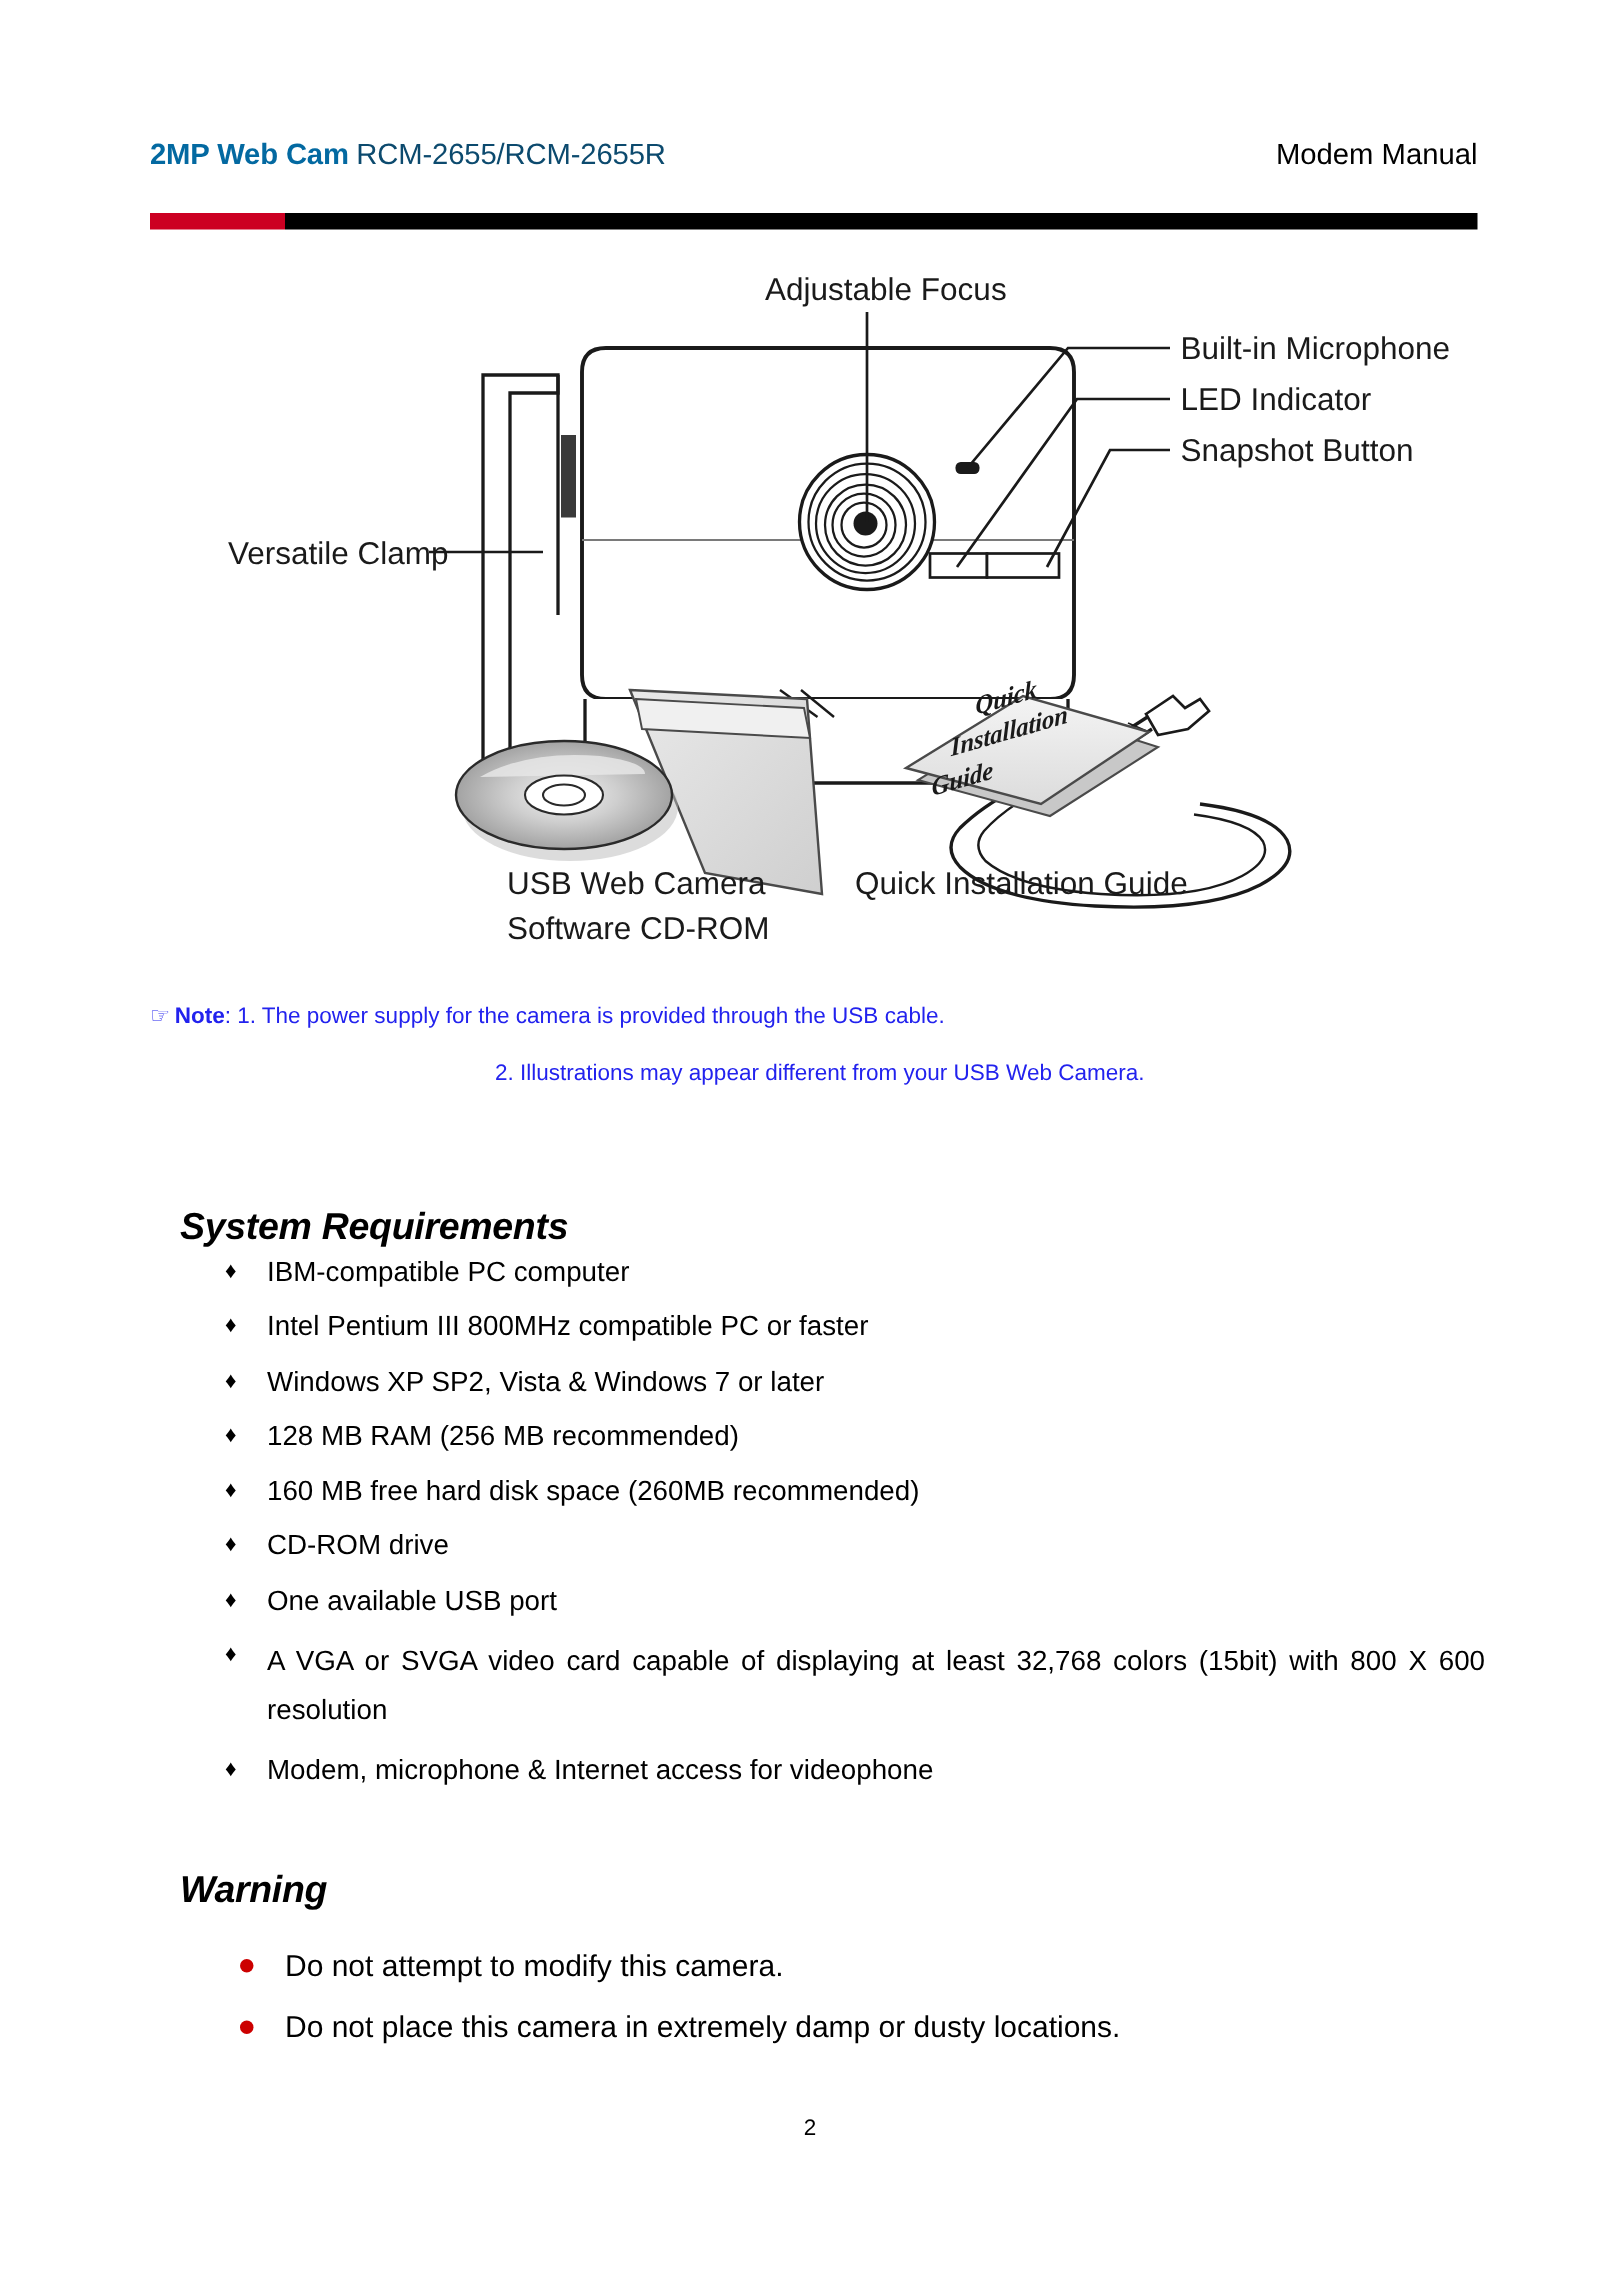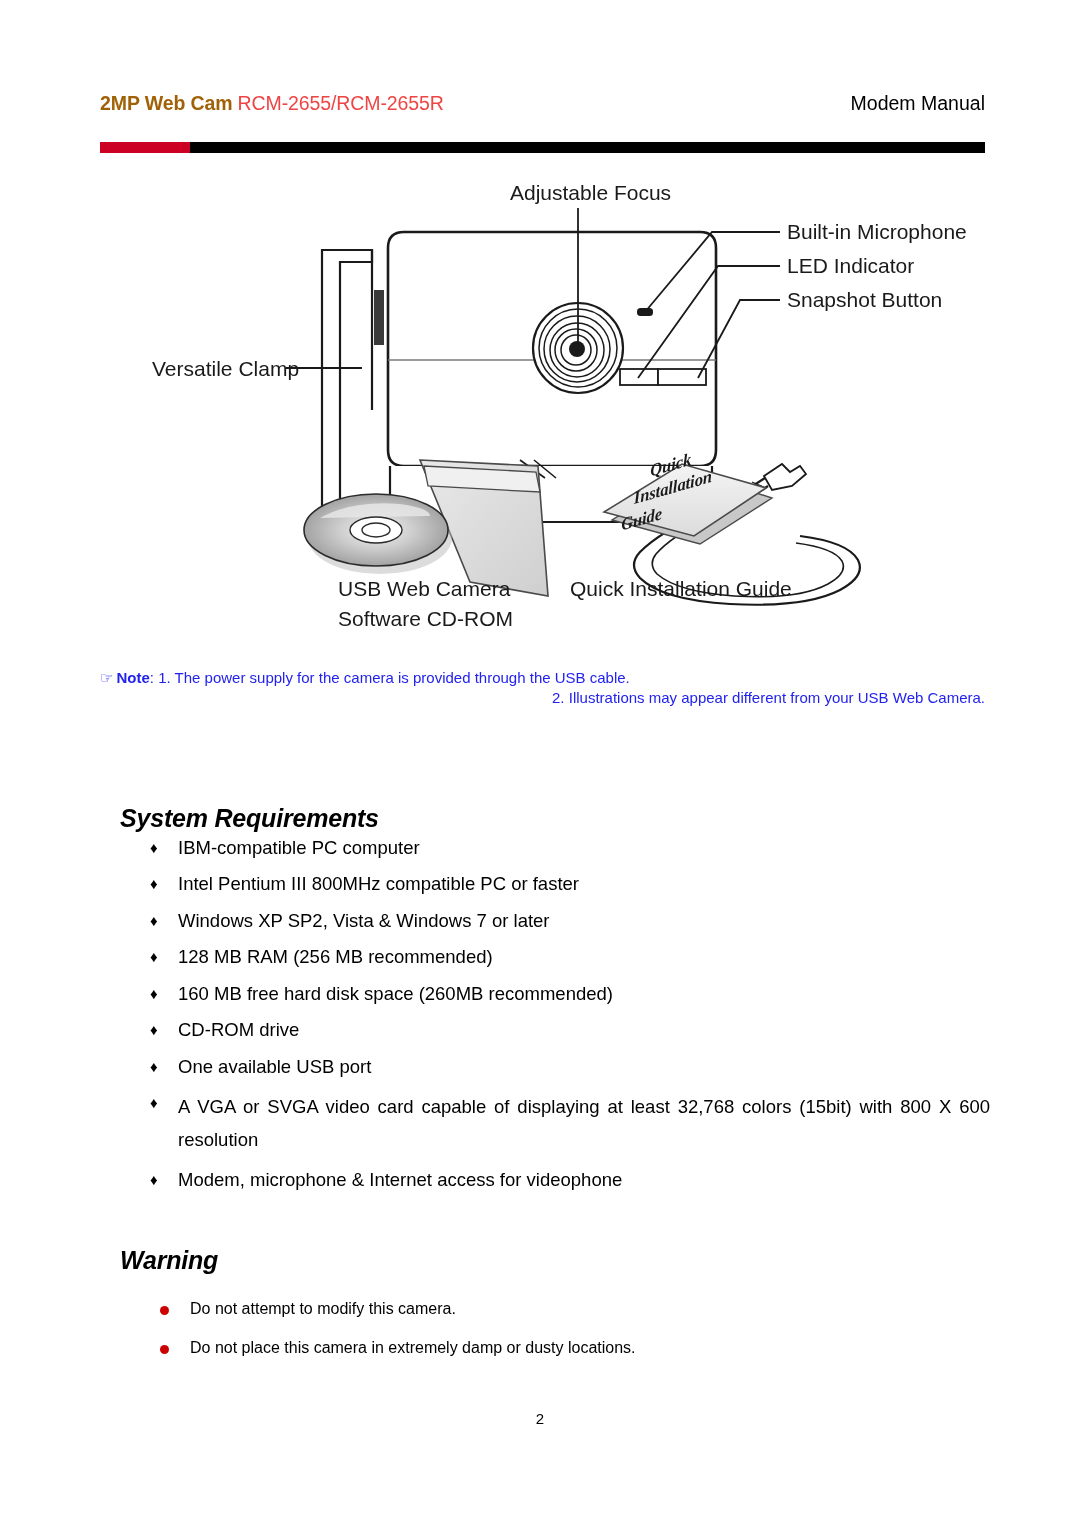--- a/index.html
+++ b/index.html
@@ -26,25 +26,25 @@
     display: flex;
     align-items: baseline;
     justify-content: space-between;
   }
   .header-left {
     font-size: 19.5px;
     letter-spacing: -0.1px;
     white-space: nowrap;
   }
   .brand {
-    color: #a16207;
+    color: #0369a1;
     font-weight: bold;
   }
   .model {
-    color: #ef4444;
+    color: #0c4a6e;
     font-weight: normal;
     margin-left: 5px;
   }
   .header-right {
     font-size: 19.5px;
     color: #000000;
     white-space: nowrap;
   }
   .rule {
     position: absolute;
@@ -83,21 +83,22 @@
     width: 885px;
     color: #2222ee;
     font-size: 15px;
     line-height: 1.35;
   }
   .note-line1 {
     text-align: left;
     white-space: nowrap;
   }
   .note-line2 {
-    text-align: right;
+    text-align: center;
+    margin-top: 18px;
     white-space: nowrap;
     padding-left: 8px;
   }
   .note-hand {
     font-size: 15px;
     margin-right: 3px;
   }
   .note-label {
     font-weight: bold;
   }
@@ -155,21 +156,21 @@
   .warn-list {
     position: absolute;
     left: 160px;
     top: 1298px;
     width: 830px;
   }
   .warn-item {
     display: flex;
     align-items: flex-start;
     margin-bottom: 14px;
-    font-size: 16px;
+    font-size: 20px;
     line-height: 1.35;
   }
   .warn-bullet {
     width: 30px;
     flex: 0 0 30px;
     display: flex;
     align-items: center;
     height: 25px;
   }
   .warn-dot {

